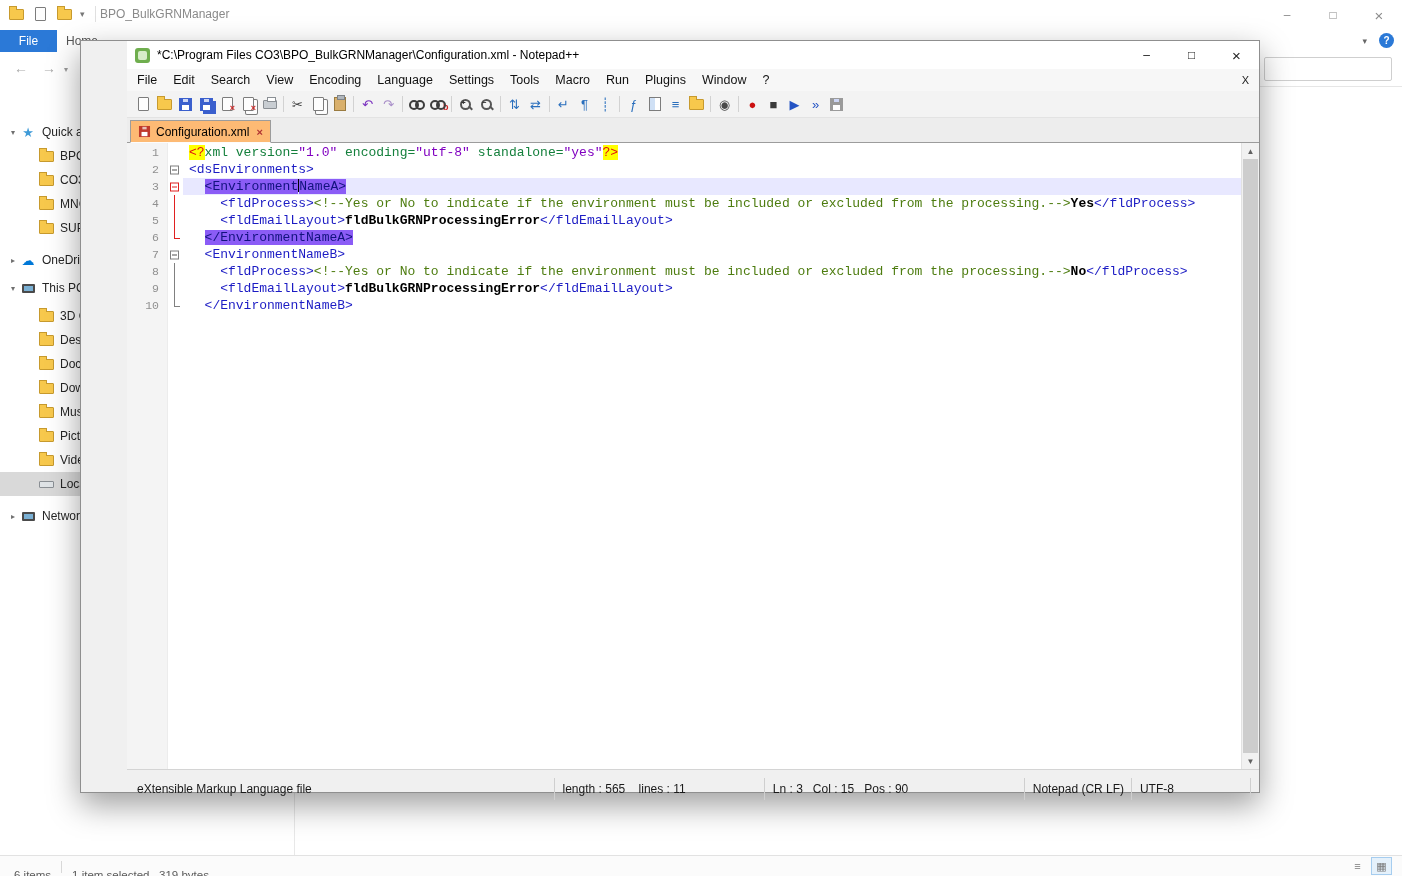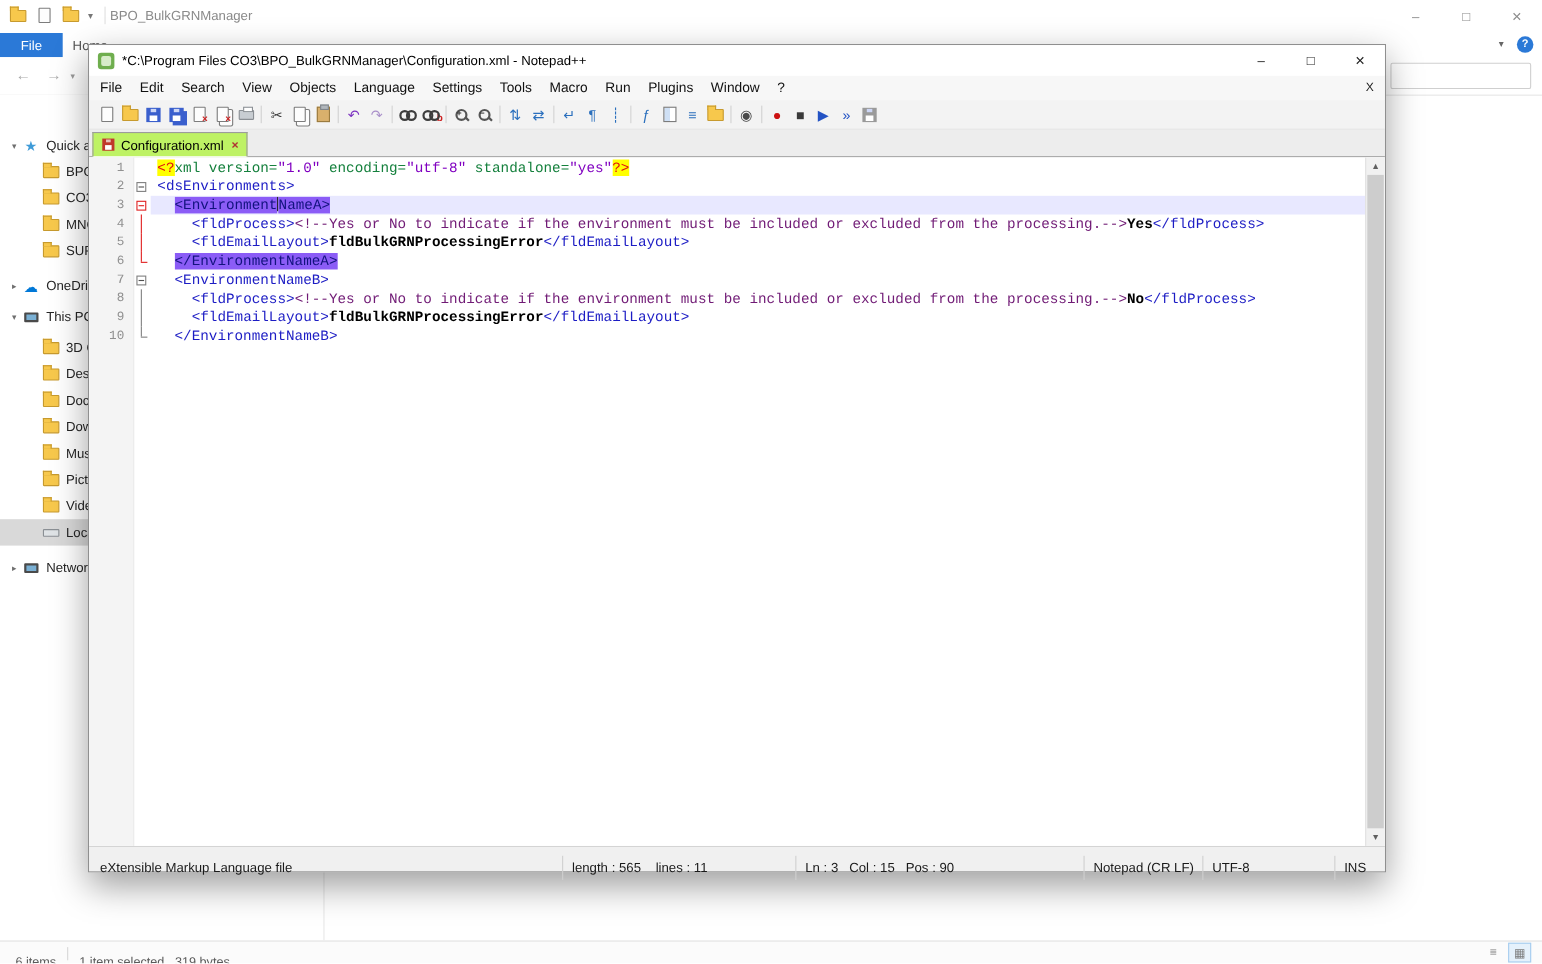--- a/index.html
+++ b/index.html
@@ -67,36 +67,36 @@
   .mag::after{content:'';position:absolute;left:9px;top:9px;width:5px;height:2px;background:#555;transform:rotate(45deg);}
   .magg{position:absolute;left:2px;top:0px;font-size:8px;font-weight:bold;color:#333;}
   .dmap{width:12px;height:14px;border:1px solid #7c7c7c;background:linear-gradient(to right,#cfe0f5 0,#cfe0f5 5px,#fff 5px);box-sizing:border-box;}
   .drive{width:15px;height:7px;background:#dfe3e6;border:1px solid #8a8f94;border-radius:1px;box-sizing:border-box;}
   .mon{width:13px;height:9px;background:#7ab0d4;border:2px solid #4a4a4a;border-radius:1px;box-sizing:border-box;}
   .gly{line-height:1;}
   .xmark{position:absolute;right:-3px;bottom:-3px;font-size:9px;font-weight:bold;color:#cc2222;}
   
   .npp{position:absolute;left:80px;top:40px;width:1180px;height:753px;box-sizing:border-box;
        background:#f0f0f0;border:1px solid #8f8f8f;box-shadow:0 12px 30px rgba(0,0,0,0.38);
-       display:flex;flex-direction:column;}
+       display:flex;flex-direction:column;padding-left:46px;}
   .npp-title{height:28px;background:#fff;display:flex;align-items:center;flex:none;}
   .npp-ico{width:15px;height:15px;margin-left:8px;border-radius:3px;background:#6fae4e;position:relative;flex:none;}
   .npp-ico::before{content:'';position:absolute;left:3px;top:3px;width:9px;height:9px;border-radius:2px;background:#d7ecc9;}
   .npp-title-text{margin-left:7px;font-size:12px;color:#000;white-space:nowrap;}
   .npp-caps{margin-left:auto;display:flex;}
   .ncap{width:45px;height:28px;display:flex;align-items:center;justify-content:center;color:#222;font-size:12px;}
   .ncap.close{font-size:15px;}
   .npp-menubar{height:22px;background:#f7f7f7;display:flex;align-items:center;padding-left:2px;flex:none;position:relative;}
   .mi{padding:0 8px;font-size:12.5px;color:#111;}
   .menu-x{position:absolute;right:10px;font-size:11px;color:#222;}
   .npp-toolbar{height:26px;background:#f3f3f3;display:flex;align-items:center;padding-left:6px;flex:none;border-bottom:1px solid #e3e3e3;}
   .tbtn{width:21px;height:21px;display:flex;align-items:center;justify-content:center;position:relative;flex:none;font-size:13px;}
   .tsep{width:1px;height:16px;background:#d2d2d2;margin:0 3px;flex:none;}
   .npp-tabbar{height:24px;background:#ededed;display:flex;align-items:flex-end;padding-left:3px;flex:none;border-bottom:1px solid #9c9c9c;}
-  .tab{height:21px;margin-bottom:-1px;background:#bef264;border:1px solid #9c9c9c;border-bottom:1px solid #fcfcfc;
+  .tab{height:21px;margin-bottom:-1px;background:#fdba74;border:1px solid #9c9c9c;border-bottom:1px solid #fcfcfc;
        display:flex;align-items:center;gap:5px;padding:0 7px;font-size:12px;color:#000;}
   .tab-x{font-size:11px;color:#b03333;font-weight:bold;margin-left:2px;}
   .npp-editor{flex:1;display:flex;background:#fff;position:relative;overflow:hidden;}
   .ed-lines{flex:1;position:relative;padding-top:1px;font-family:"Liberation Mono","DejaVu Sans Mono",monospace;font-size:13px;overflow:hidden;}
   .ed-lines::before{content:'';position:absolute;left:0;top:0;bottom:0;width:40px;background:#f4f4f4;border-right:1px solid #ececec;}
   .ed-row{position:relative;display:flex;height:17px;line-height:17px;}
   .ln{width:32px;padding-right:8px;text-align:right;color:#909090;font-size:11.5px;flex:none;}
   .fold{width:16px;position:relative;flex:none;}
   .fold .fbox{position:absolute;left:3px;top:50%;transform:translateY(-50%);width:9px;height:9px;box-sizing:border-box;
               border:1px solid #7f7f7f;background:#fff center/5px 1px no-repeat linear-gradient(#505050,#505050);}
@@ -106,21 +106,21 @@
   .fold.corner::before{content:'';position:absolute;left:7px;top:0;height:9px;border-left:1px solid #808080;}
   .fold.corner::after{content:'';position:absolute;left:7px;top:9px;width:6px;border-top:1px solid #808080;}
   .fold.red.corner::before,.fold.red.corner::after{border-color:#e02020;}
   .code{flex:1;white-space:pre;padding-left:6px;}
   .ed-row.cur .code{background:#e8e8ff;}
   .c-decl{background:#ffff00;color:#e01010;}
   .c-attr{color:#15803d;}
   .c-val{color:#8000c0;}
   .c-tag{color:#1c1cc4;}
   .c-tagm{background:#8b5cf6;color:#12127e;}
-  .c-com{color:#701a75;}
+  .c-com{color:#4d7c0f;}
   .c-txt{color:#000;font-weight:bold;}
   .c-pl{color:#000;}
   .caret{display:inline-block;width:1px;height:13px;background:#000;vertical-align:-2px;}
   .ed-scroll{width:17px;background:#f1f1f1;border-left:1px solid #e2e2e2;position:relative;flex:none;}
   .sbtn{position:absolute;left:0;width:100%;height:16px;display:flex;align-items:center;justify-content:center;
         color:#606060;font-size:8px;}
   .sbtn.up{top:0;}.sbtn.down{bottom:0;}
   .sthumb{position:absolute;left:1px;right:1px;top:16px;bottom:16px;background:#cdcdcd;}
   .npp-status{height:22px;background:#f0f0f0;border-top:1px solid #d4d4d4;display:flex;align-items:center;
               font-size:12px;color:#1a1a1a;flex:none;}
@@ -308,21 +308,21 @@
         <div class="ncap">□</div>
         <div class="ncap close">×</div>
       </div>
     </div>
 
     <div class="npp-menubar" id="npp-menus">
       <span class="mi">File</span>
         <span class="mi">Edit</span>
         <span class="mi">Search</span>
         <span class="mi">View</span>
-        <span class="mi">Objects</span>
+        <span class="mi">Encoding</span>
         <span class="mi">Language</span>
         <span class="mi">Settings</span>
         <span class="mi">Tools</span>
         <span class="mi">Macro</span>
         <span class="mi">Run</span>
         <span class="mi">Plugins</span>
         <span class="mi">Window</span>
         <span class="mi">?</span>
         <span class="menu-x">X</span>
     </div>

